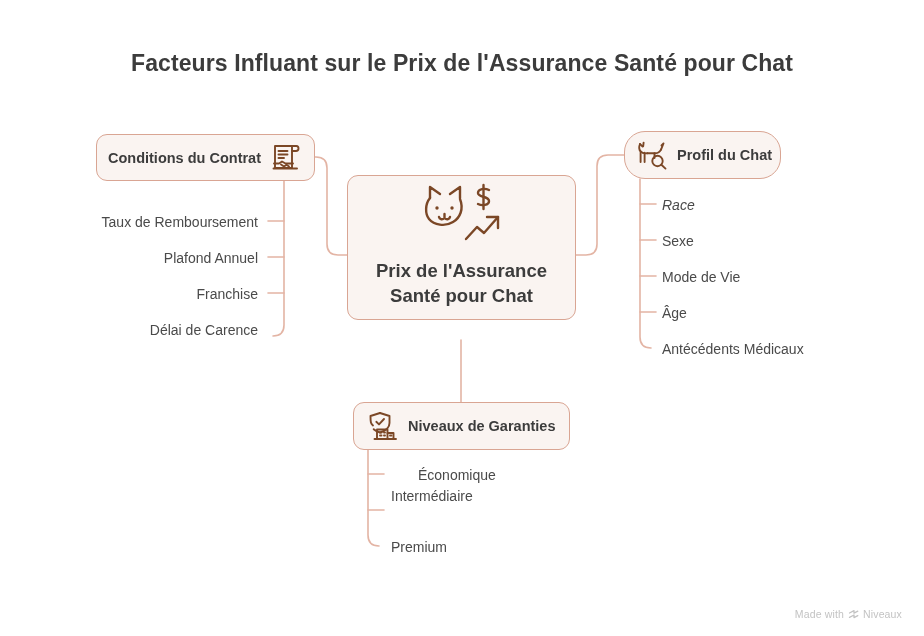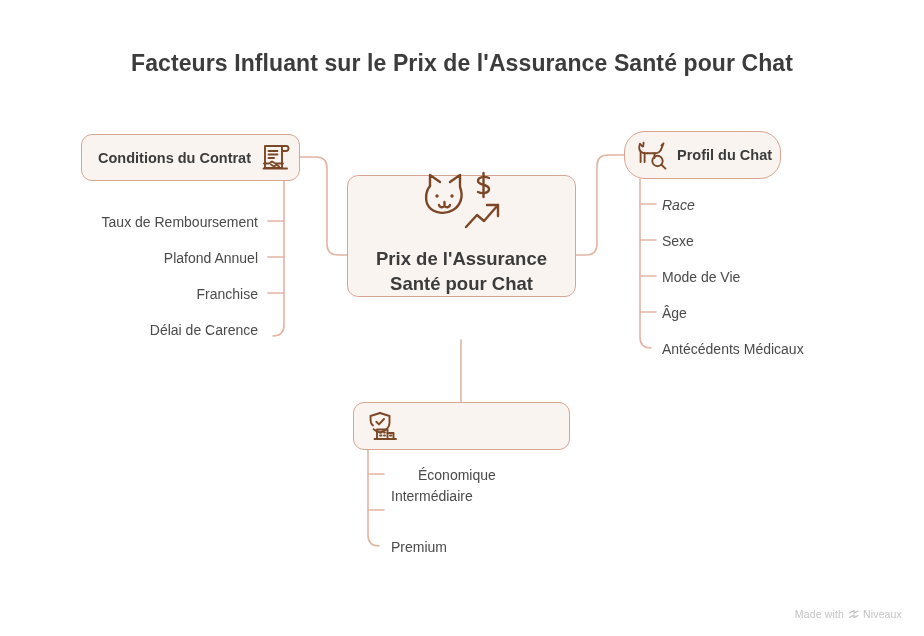--- a/index.html
+++ b/index.html
@@ -69,43 +69,43 @@
     display: block;
     flex: 0 0 auto;
     line-height: 0;
   }
 
   
   #node-center {
     left: 347px;
     top: 175px;
     width: 229px;
-    height: 122px;
+    height: 145px;
     flex-direction: column;
     justify-content: center;
     gap: 14px;
     padding-bottom: 4px;
   }
   #node-center .node-title {
     font-size: 18.5px;
     font-weight: bold;
     color: #3c3c3c;
     text-align: center;
     line-height: 1.33;
     white-space: pre-line;
   }
 
   
   #node-contract {
-    left: 81px;
+    left: 96px;
     top: 134px;
     width: 219px;
     height: 47px;
     padding: 0 12px 0 21px;
-    justify-content: center;
+    justify-content: flex-end;
   }
   #node-profile {
     left: 624px;
     top: 131px;
     width: 157px;
     height: 48px;
     padding: 0 16px 0 11px;
     border-radius: 21px;
   }
   #node-coverage {
@@ -244,20 +244,21 @@
       <svg width="32" height="32" viewBox="0 0 32 32" fill="none" stroke="#7b4726" stroke-width="1.9" stroke-linecap="round" stroke-linejoin="round">
         <path d="M13 3 L22.5 6 V13 C22.5 18 18.5 20.8 13 22.5 C10.5 21.7 8.3 20.6 6.7 19.2"></path>
         <path d="M6 15.5 C3.8 13.6 3.5 12.6 3.5 6 L13 3"></path>
         <path d="M9.3 11.8 L12 14.4 L17 9"></path>
         <path d="M10 29 V19.5 H20.5 V29"></path>
         <path d="M20.5 23 H26.5 V29"></path>
         <path d="M7.5 29 H29"></path>
         <path d="M13 22.5 H14.5 M17 22.5 H18 M13 25.5 H14.5 M17 25.5 H18 M23 25.5 H24.5"></path>
       </svg>
     </span>
+    <span class="node-label">Niveaux de Garanties</span>
   </div>
 
   <div class="leaf leaf-right" style="left:391px; top:468px;margin-left:27px;">Économique</div>
   <div class="leaf leaf-right" style="left:391px; top:489px;">Intermédiaire</div>
   <div class="leaf leaf-right" style="left:391px; top:540px;">Premium</div>
 
   <div class="watermark">
     <span>Made with</span>
     <span class="wm-mark">
       <svg width="11" height="11" viewBox="0 0 11 11" fill="none" stroke="#c3c3c3" stroke-width="1.3" stroke-linecap="round" stroke-linejoin="round">

